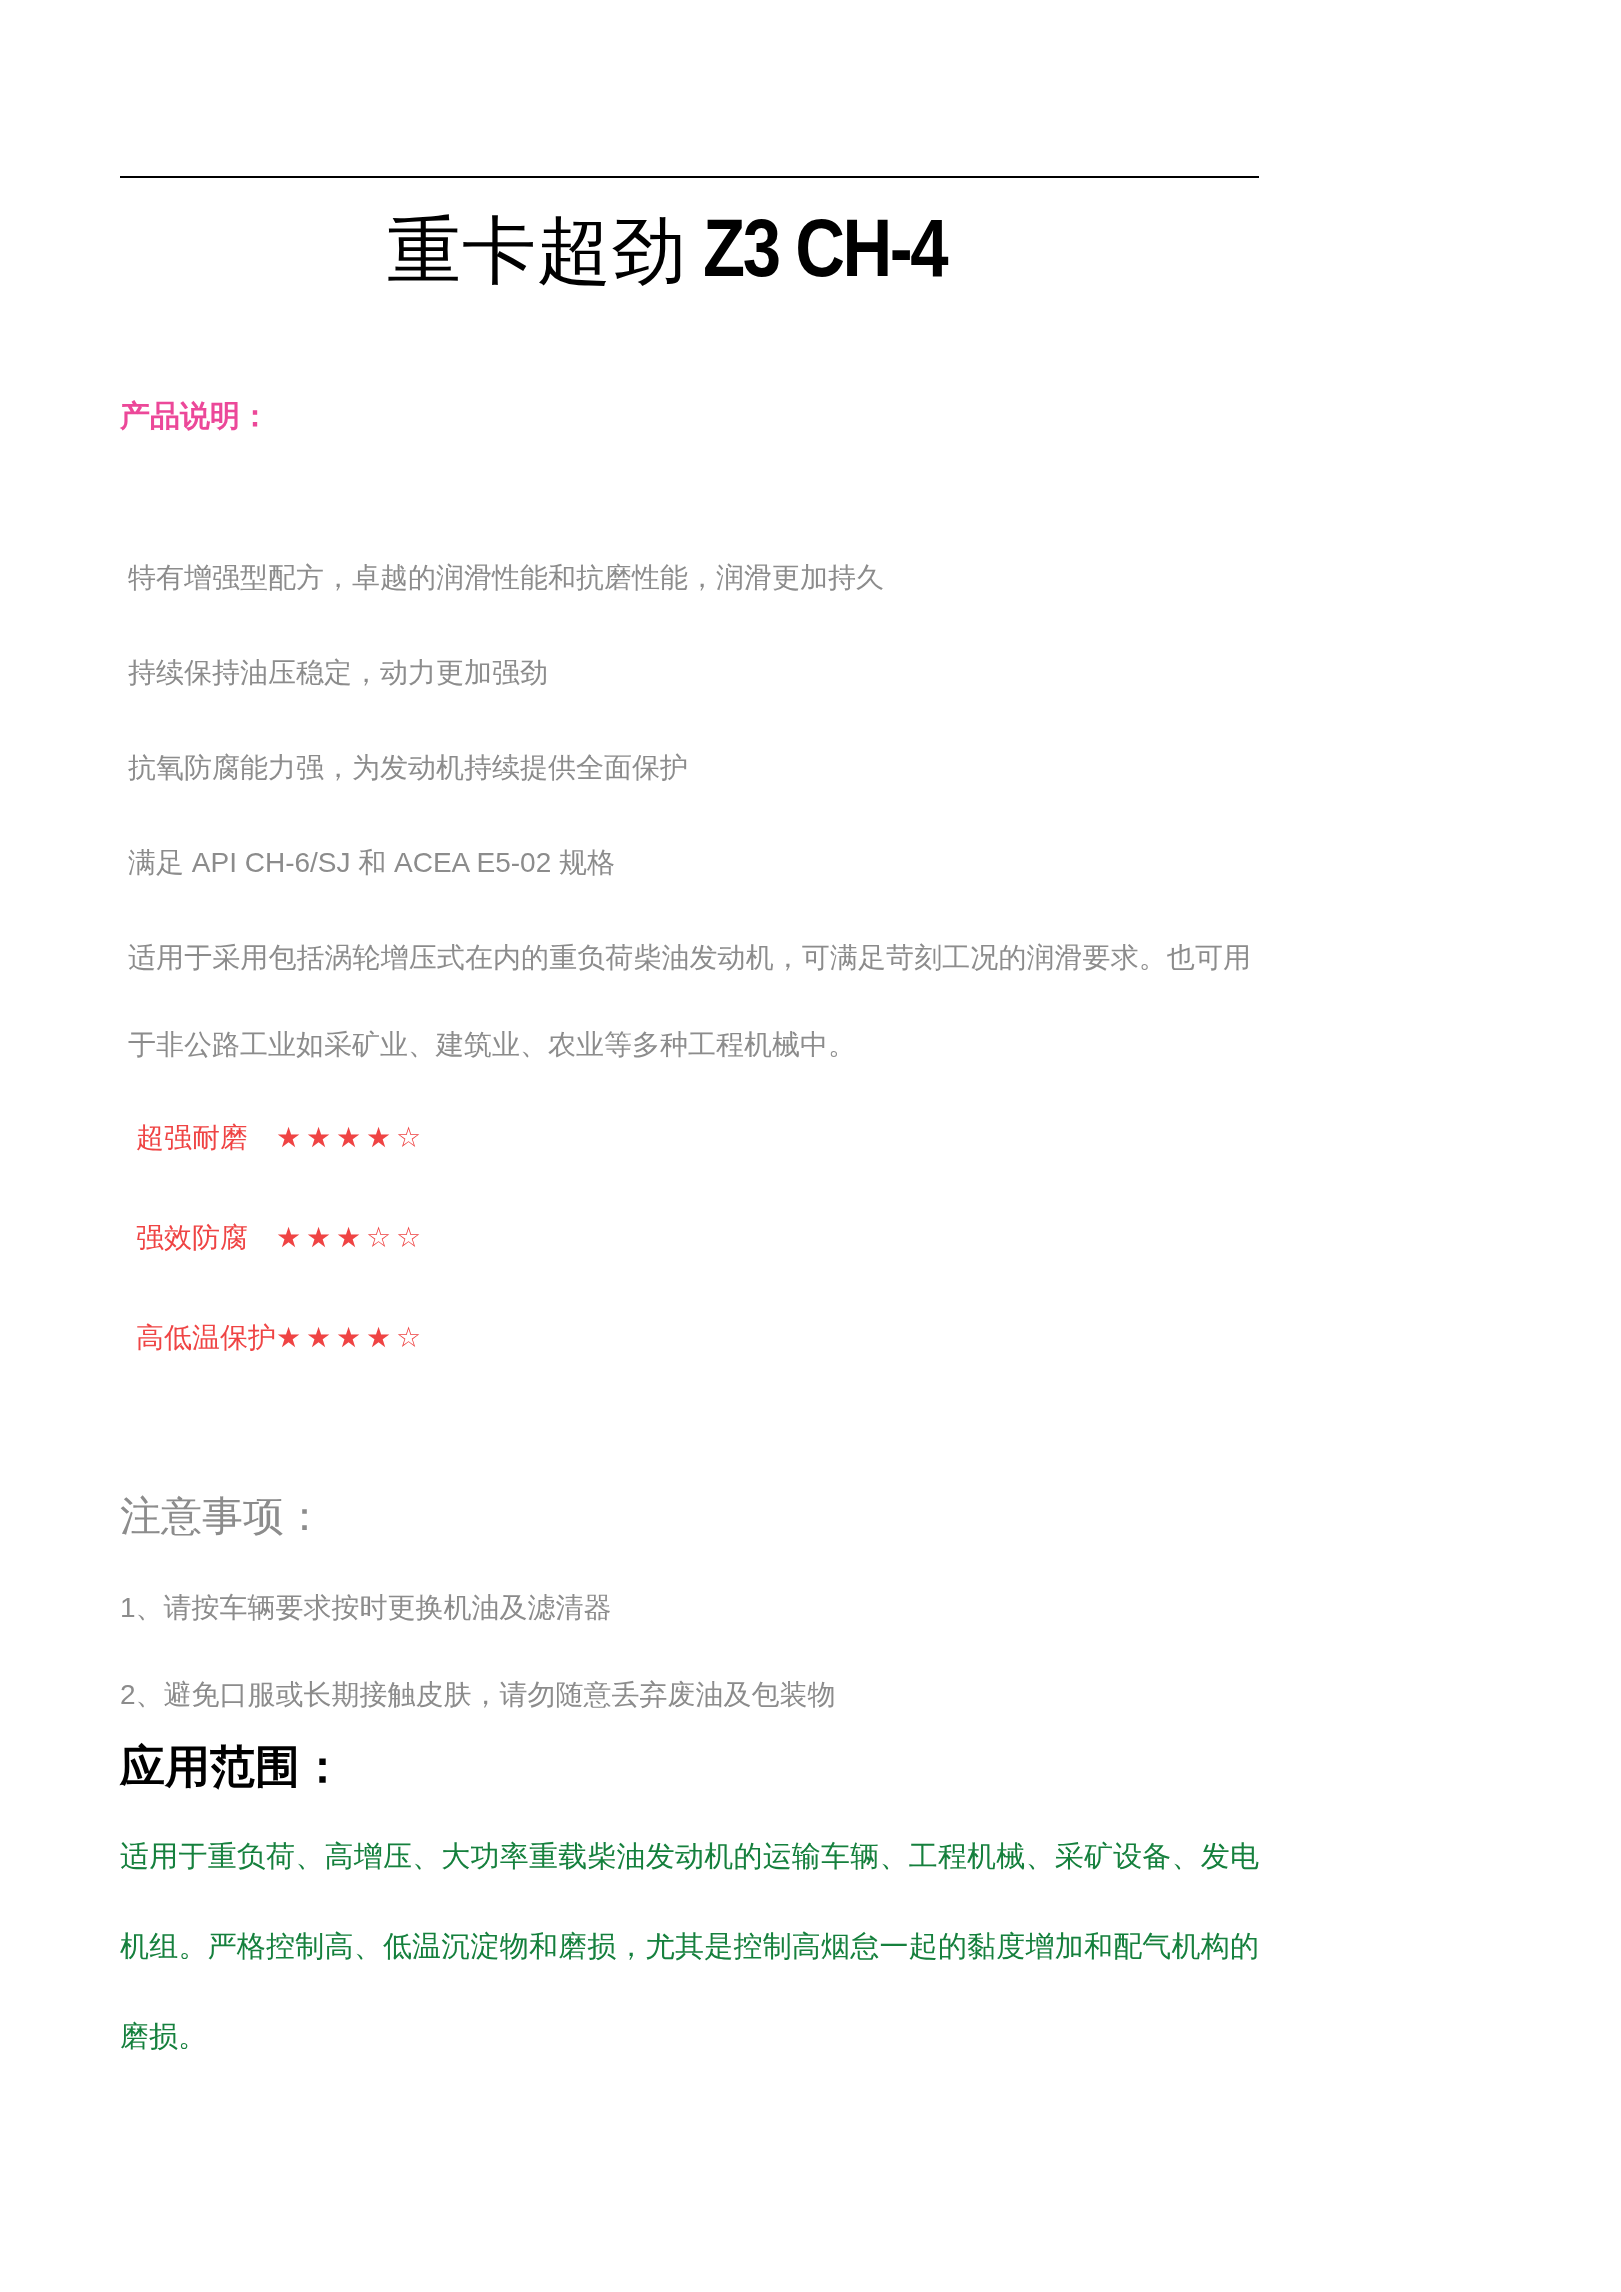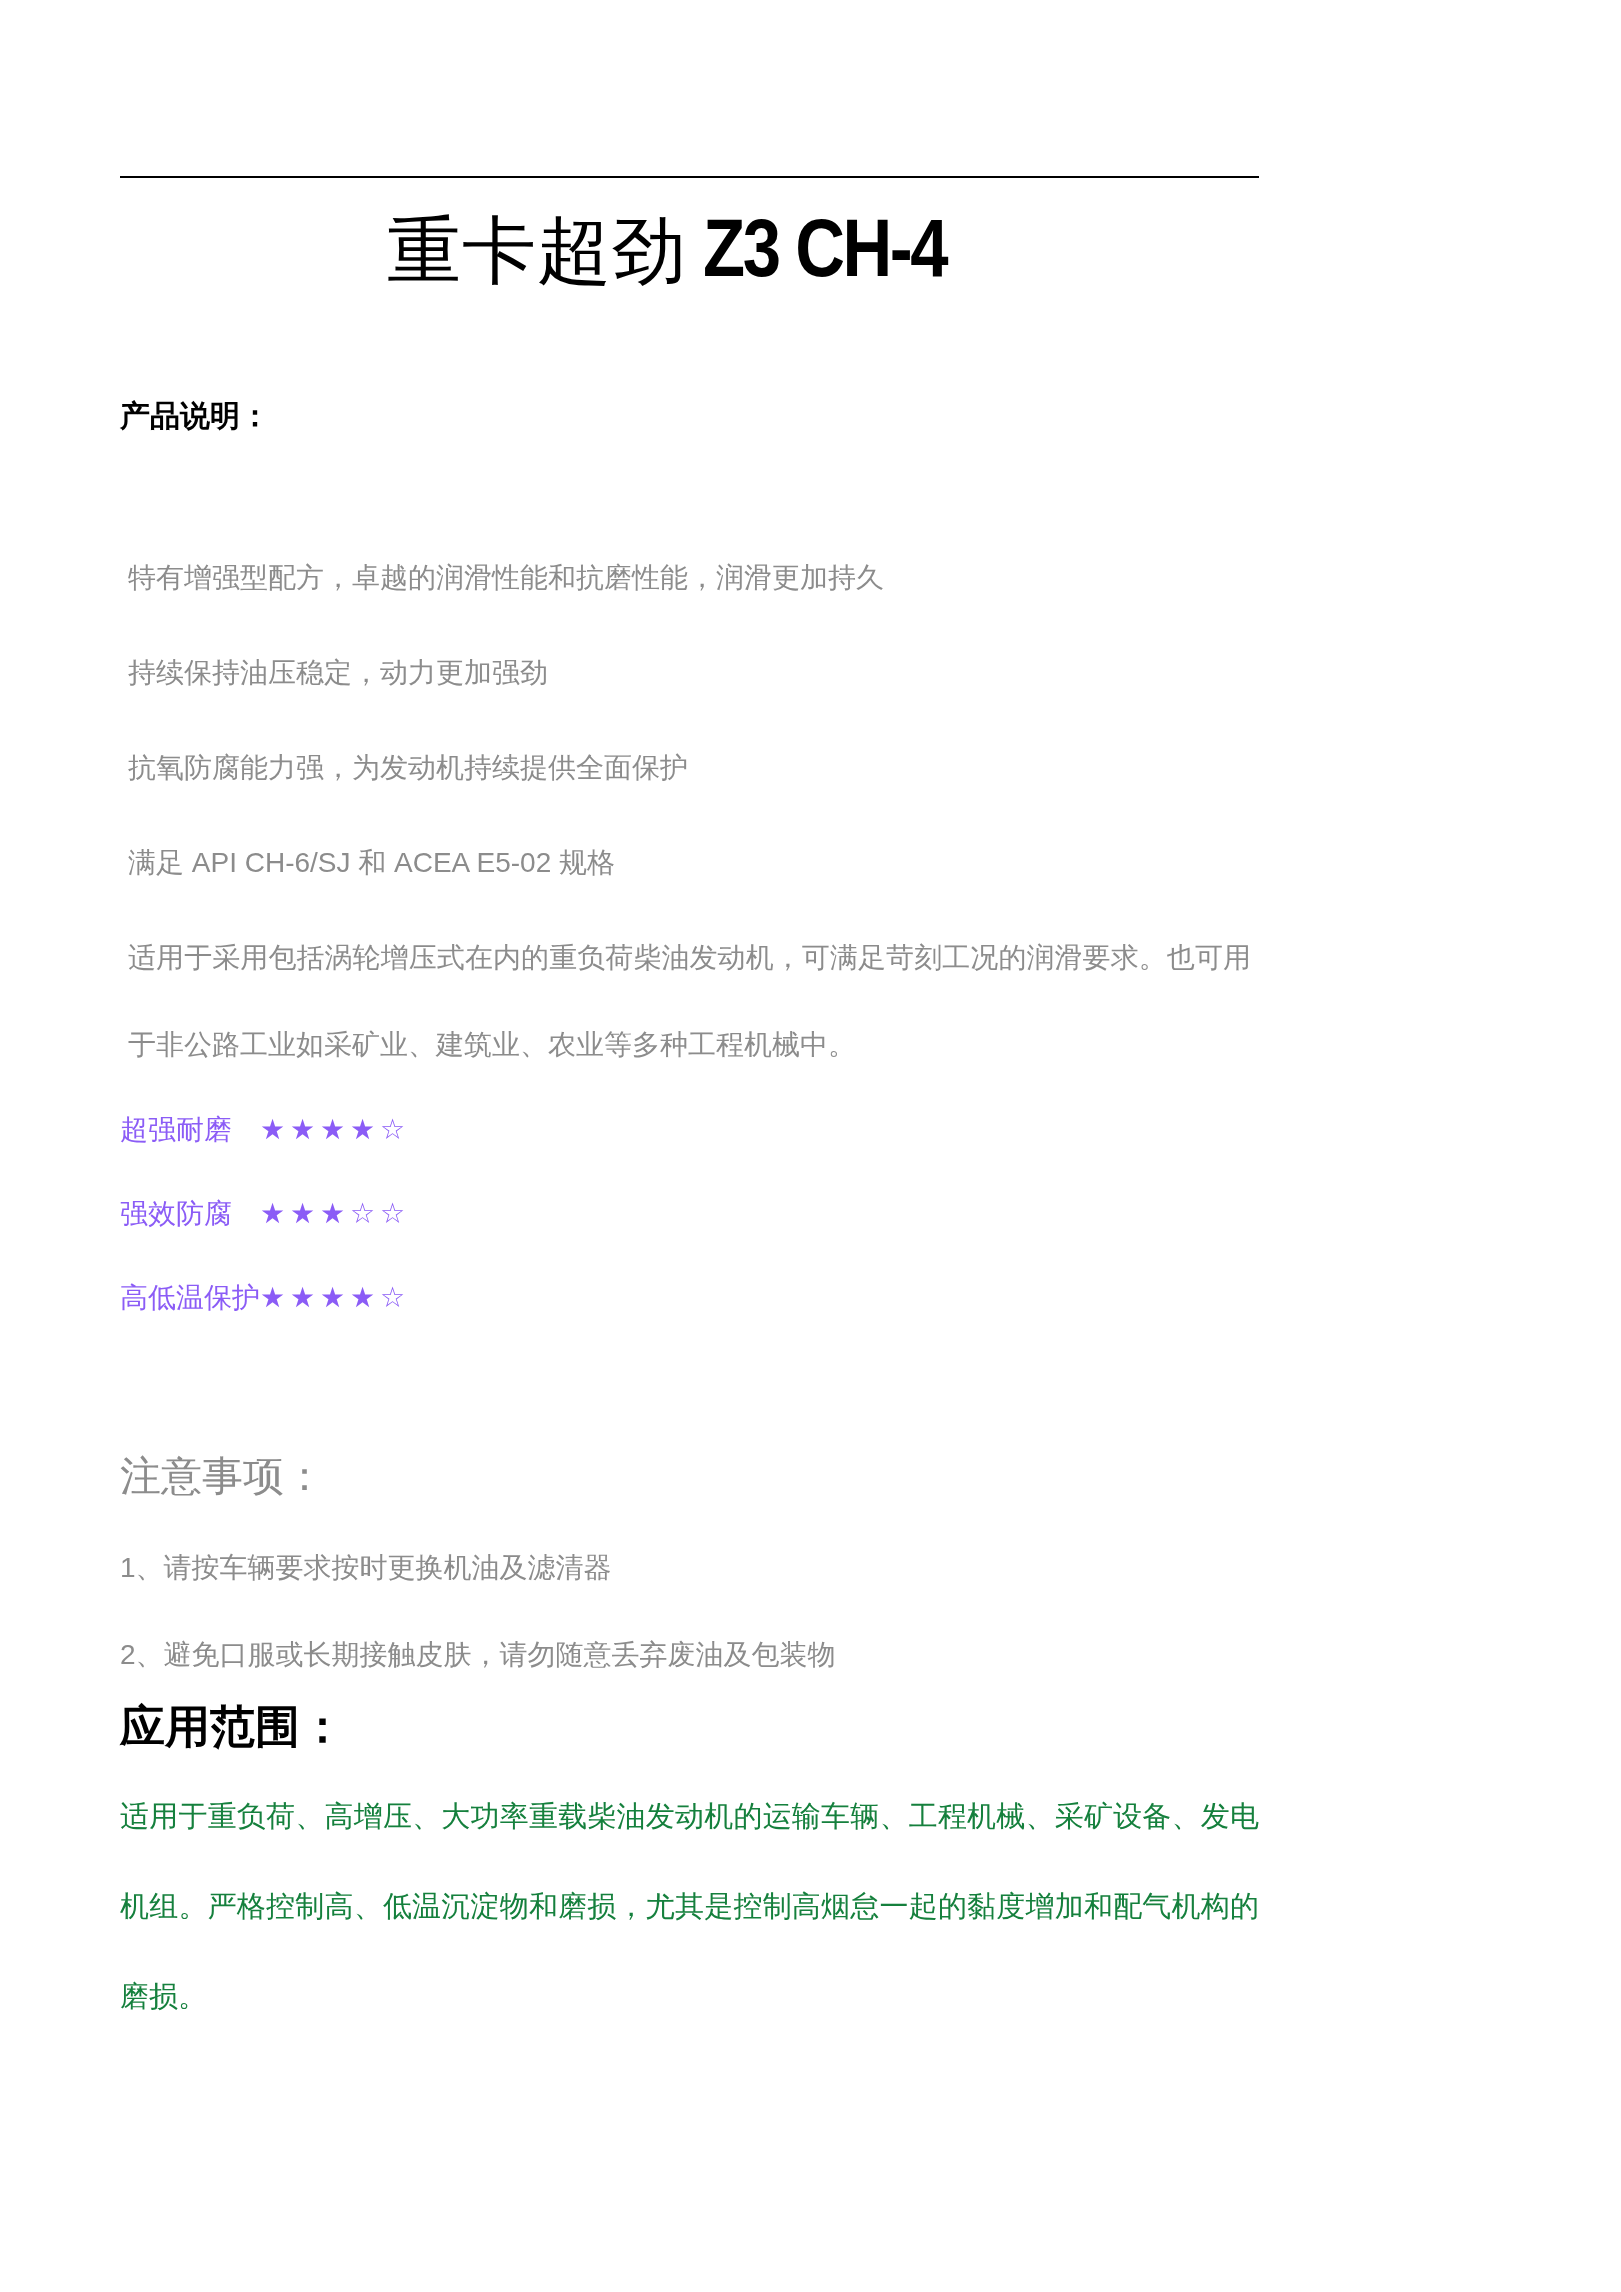--- a/index.html
+++ b/index.html
@@ -43,36 +43,36 @@
     color: #000000;
     letter-spacing: -2.9px;
     transform: scaleX(0.84);
     transform-origin: left center;
   }
   .product-heading {
     margin: 74px 0 0 0;
     font-size: 30px;
     line-height: 45px;
     font-weight: 700;
-    color: #000000;
+    color: #ec4899;
   }
   .body-block { margin-top: 96px; }
   .body-para {
     margin: 8px;
     font-size: 28px;
     line-height: 87px;
     color: #8c8c8c;
     text-align: justify;
   }
   .ratings { margin-top: -7.8px; }
   .rating-row {
-    margin: 0;
+    margin: 16px;
     font-size: 28px;
     line-height: 84px;
-    color: #8b5cf6;
+    color: #ef4444;
   }
   .rating-stars { letter-spacing: 4.9px; }
   .notice-heading {
     margin: 108px 0 0 0;
     font-size: 41px;
     line-height: 57px;
     font-weight: 400;
     color: #8c8c8c;
   }
   .notice-items { margin-top: 19.6px; }

